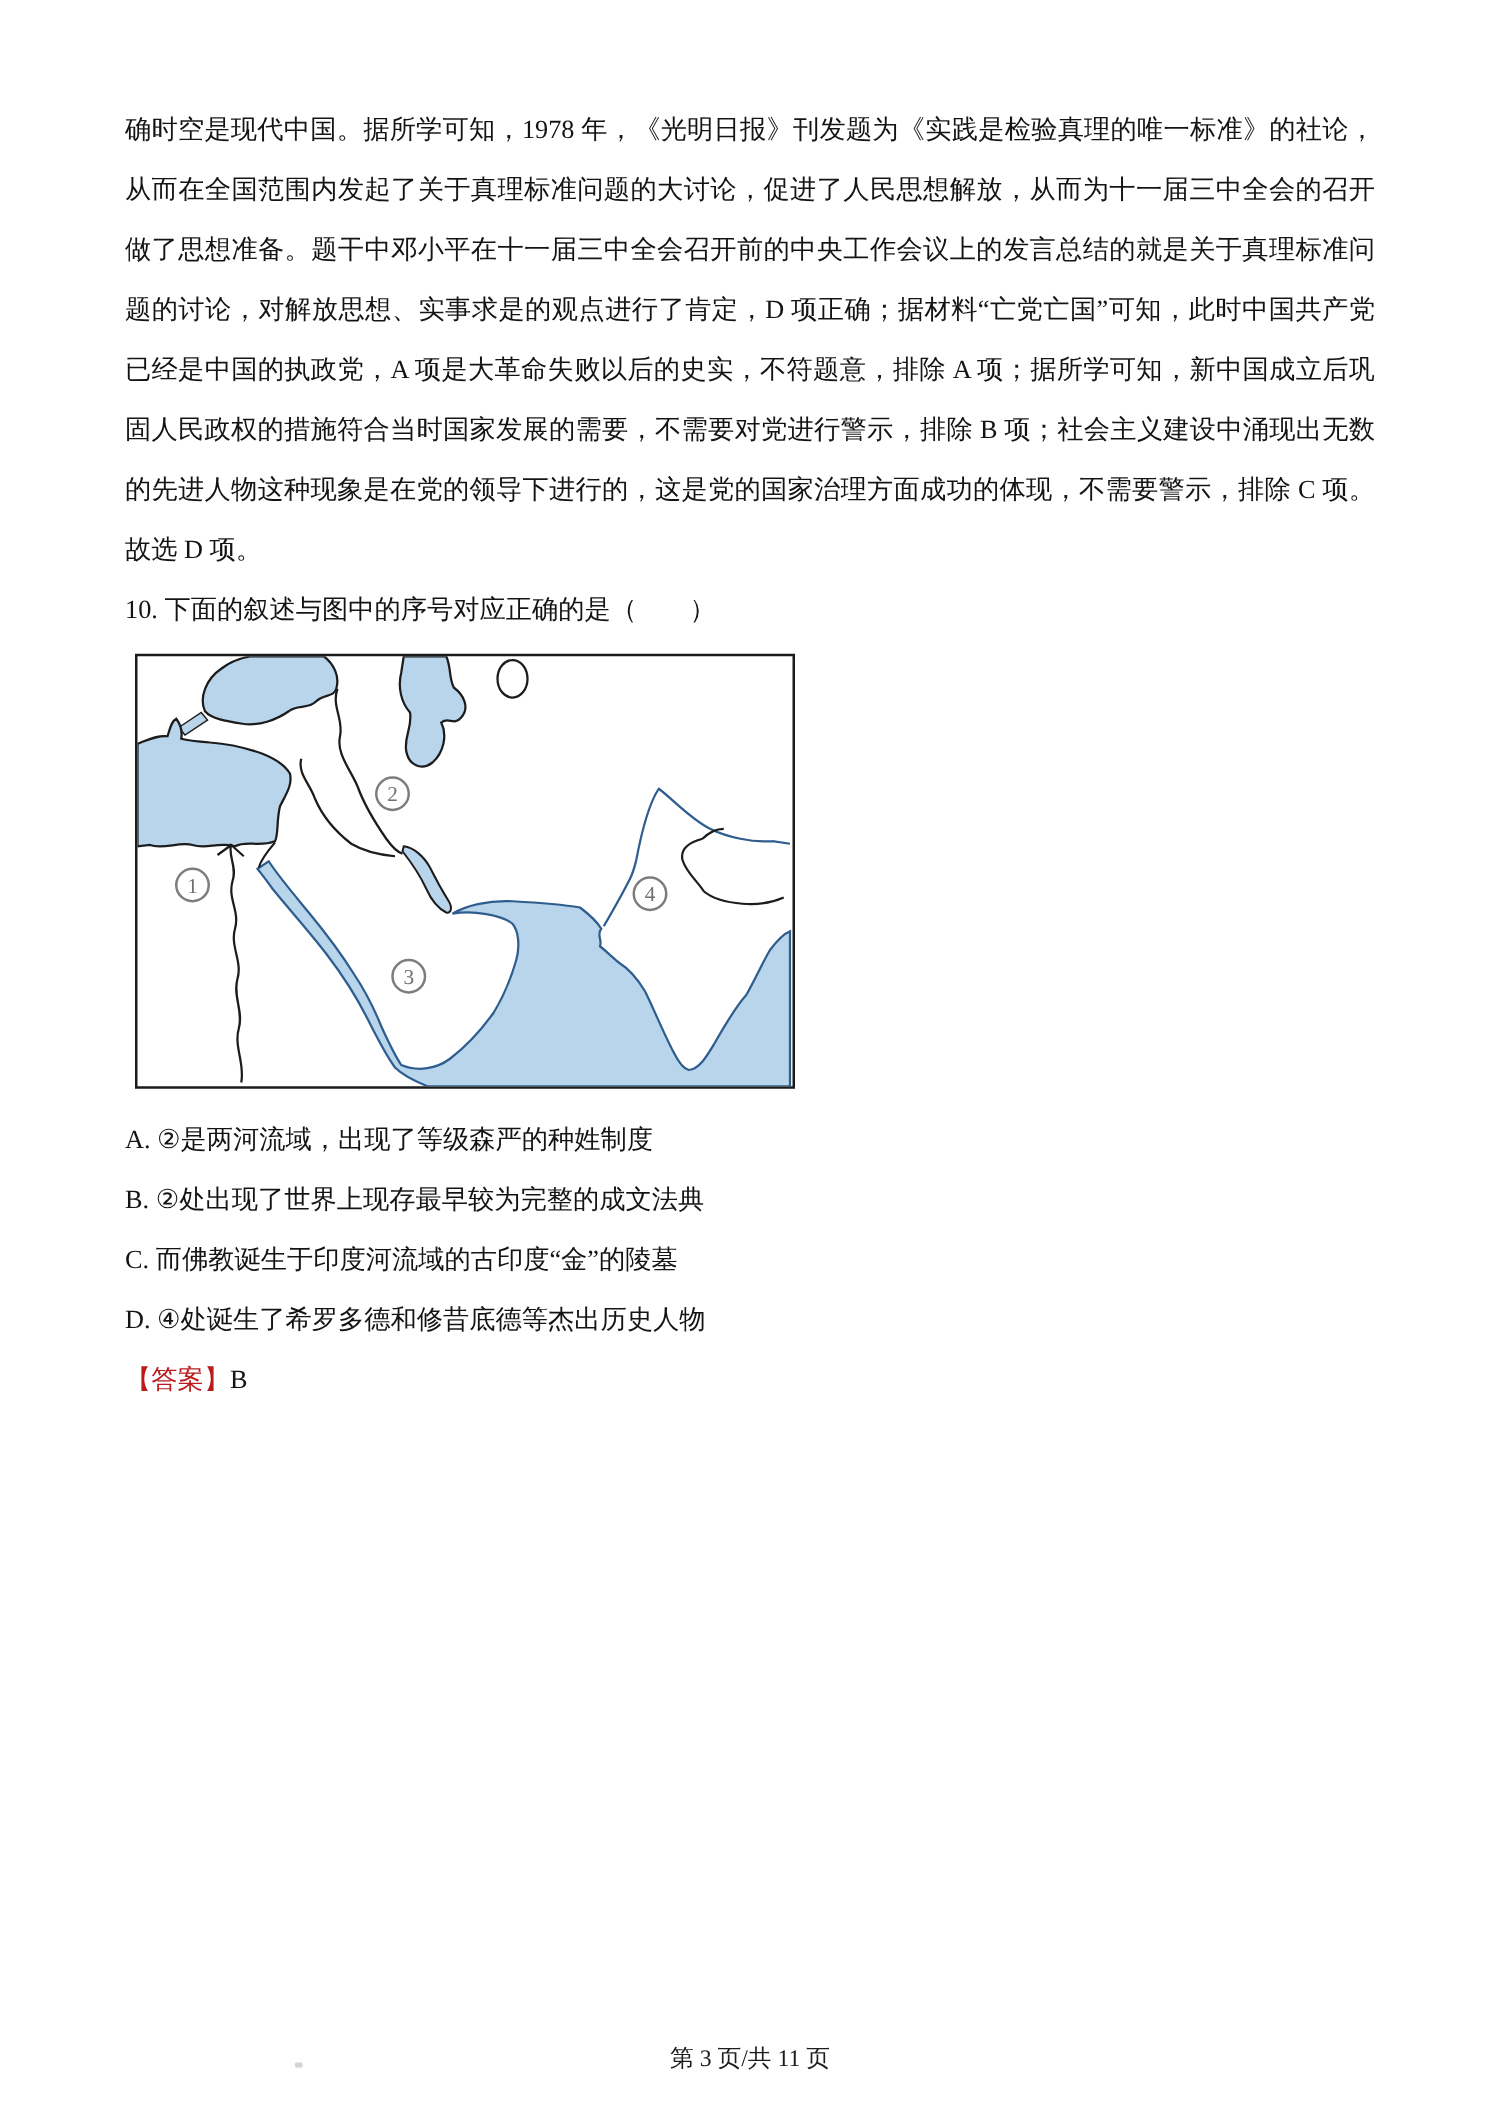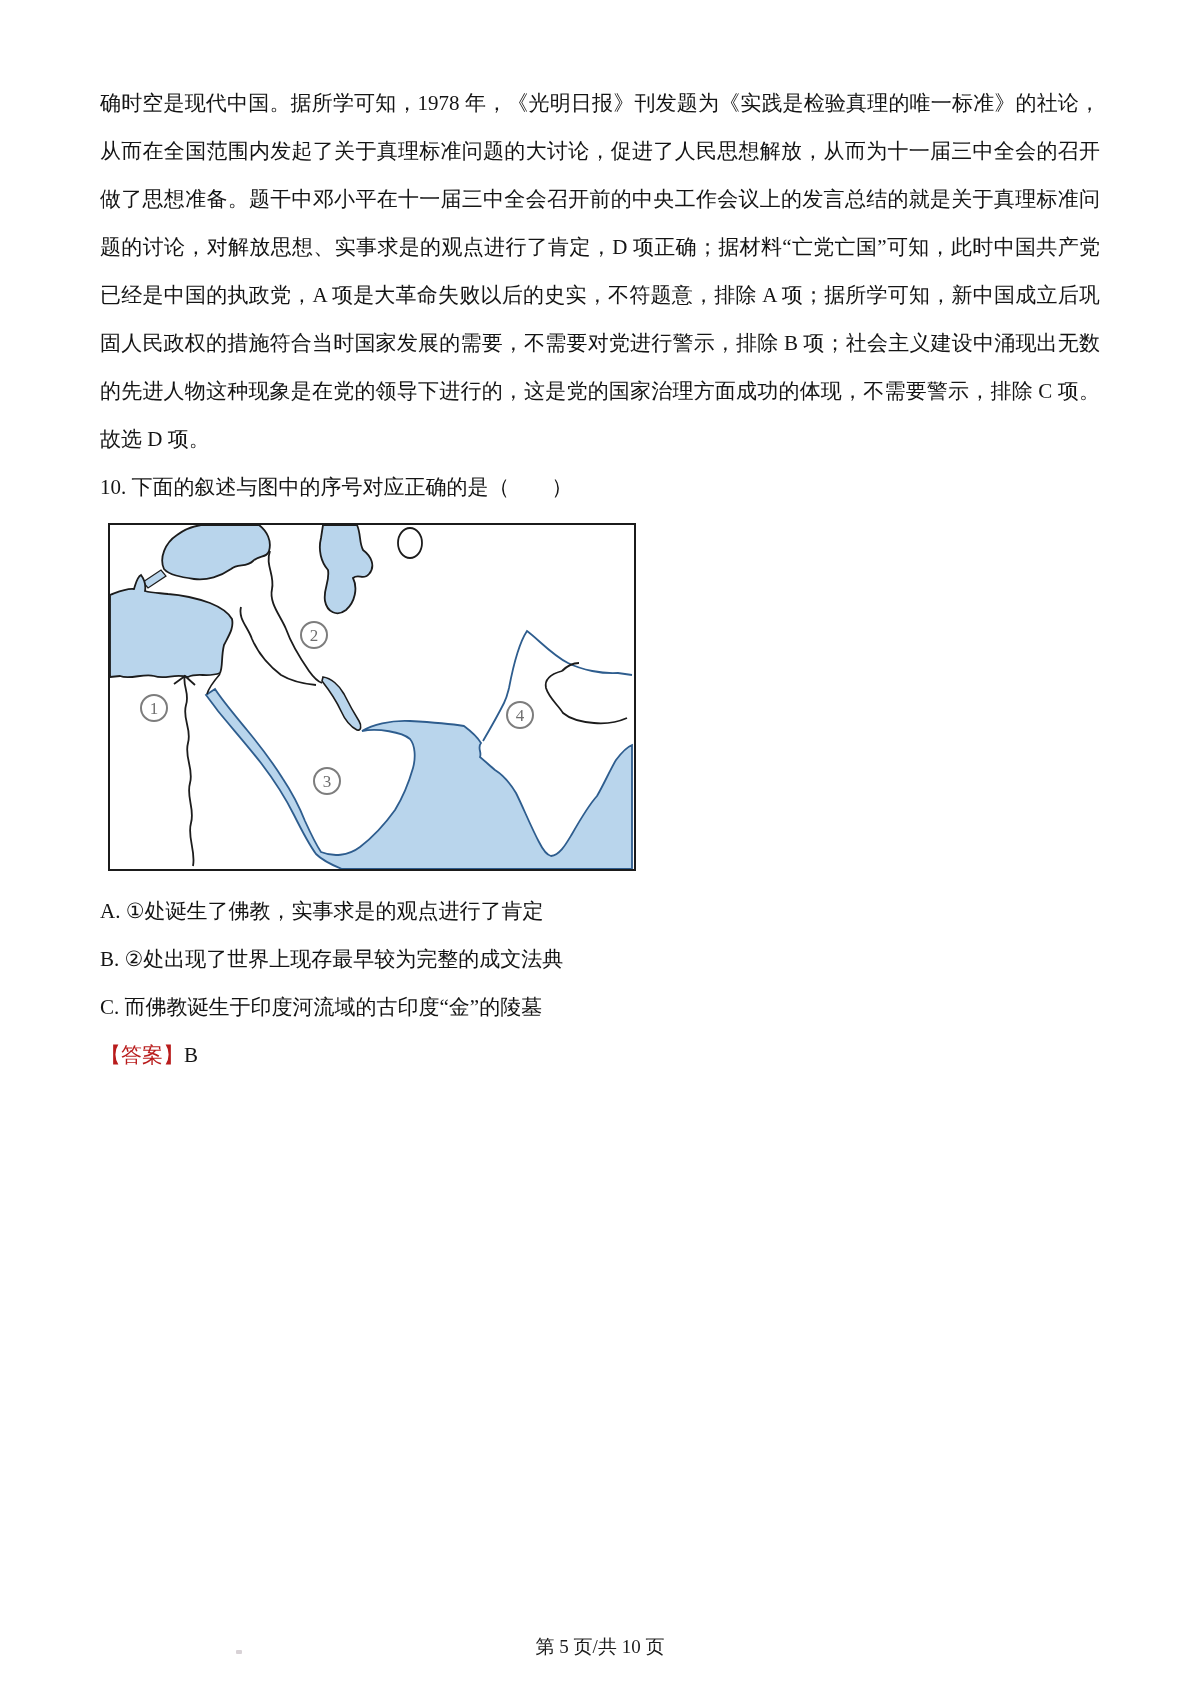--- a/index.html
+++ b/index.html
@@ -79,26 +79,27 @@
         <circle cx="217" cy="256" r="13" fill="none" stroke="#7d7d7d" stroke-width="2"></circle>
         <text x="217" y="262" text-anchor="middle" font-size="17" fill="#6f6f6f">3</text>
       </g>
       <g>
         <circle cx="410" cy="190" r="13" fill="none" stroke="#7d7d7d" stroke-width="2"></circle>
         <text x="410" y="196" text-anchor="middle" font-size="17" fill="#6f6f6f">4</text>
       </g>
     </svg>
   </figure>
 
-  <p>A. ①处诞生了佛教，实事求是的观点进行了肯定</p>
+  <p>A. ②是两河流域，出现了等级森严的种姓制度</p>
   <p>B. ②处出现了世界上现存最早较为完整的成文法典</p>
   <p>C. 而佛教诞生于印度河流域的古印度“金”的陵墓</p>
+  <p>D. ④处诞生了希罗多德和修昔底德等杰出历史人物</p>
 
   <p class="answer-line"><span class="label-blue">【答案】</span><span class="val">B</span></p>
 
 
 
 
 </div>
 
 <div class="stray-mark"></div>
 
-<footer>第 5 页/共 10 页</footer>
+<footer>第 3 页/共 11 页</footer>
 
 </body></html>

